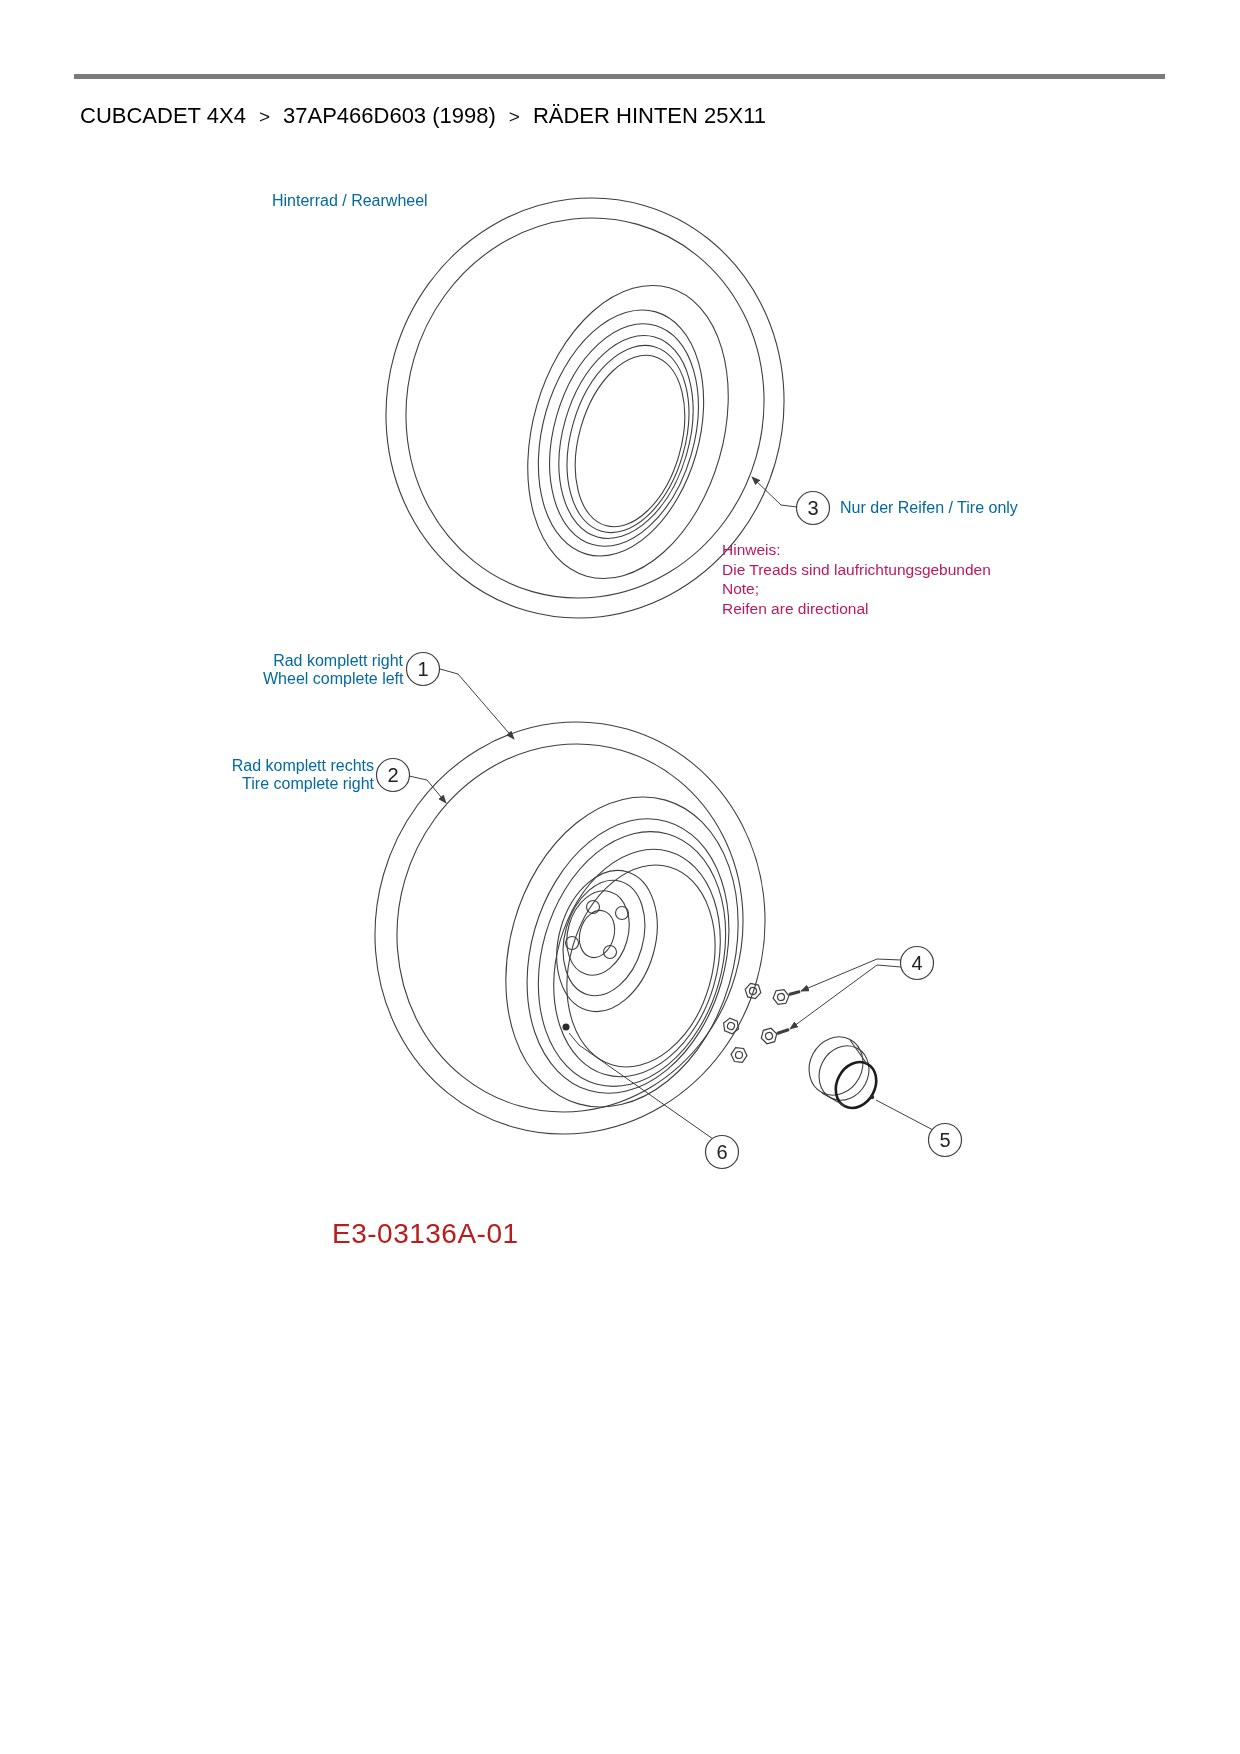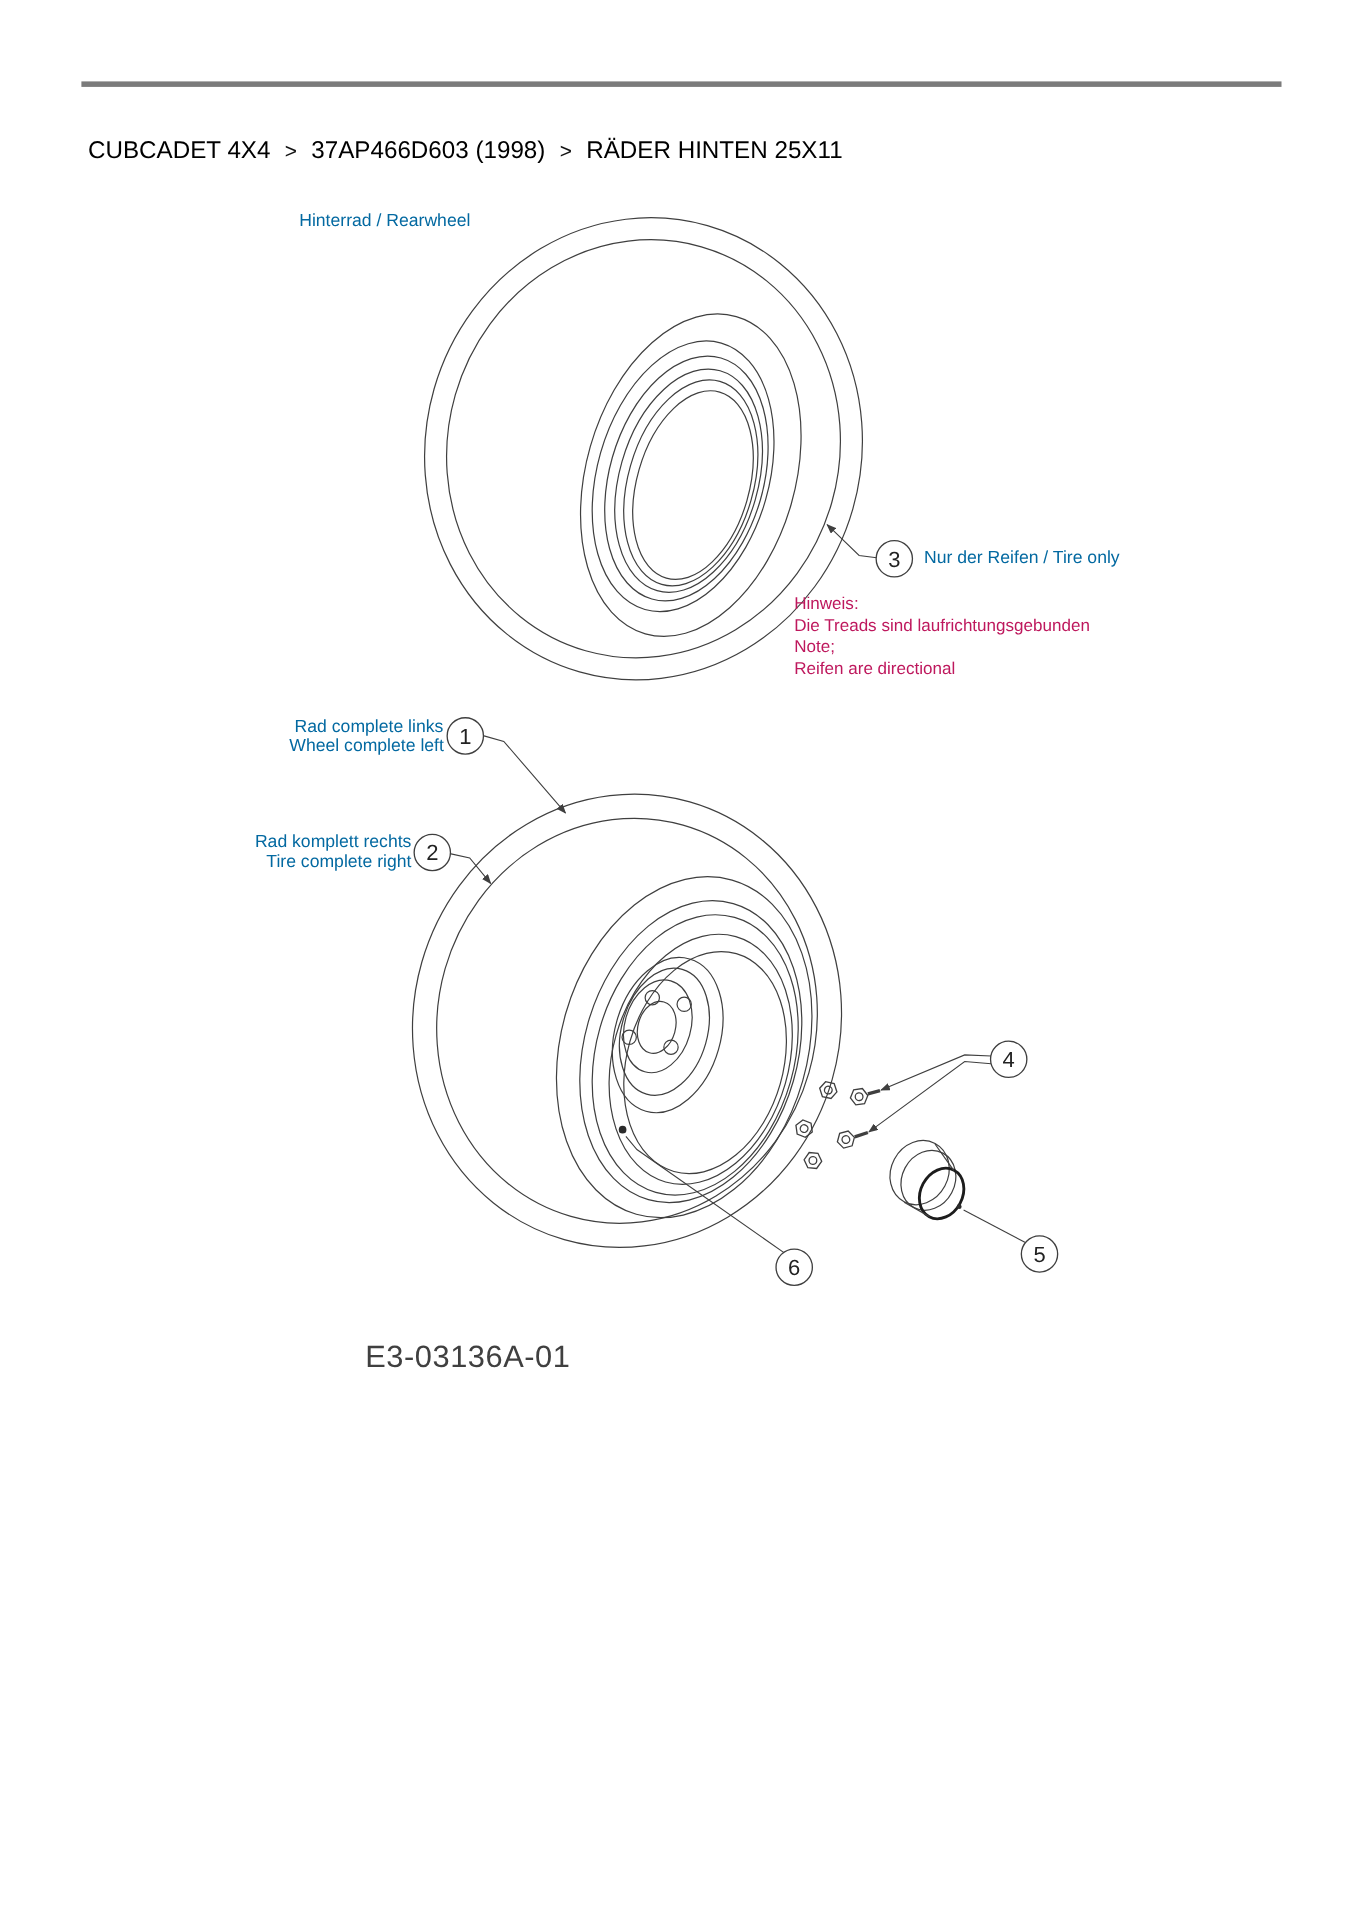--- a/index.html
+++ b/index.html
@@ -13,21 +13,21 @@
     overflow:hidden;
   }
   .top-rule{
     position:absolute;
     left:74px; top:74px;
     width:1091px; height:5px;
     background:#7b7b7b;
   }
   .breadcrumb{
     position:absolute;
-    left:80px; top:124px;
+    left:80px; top:103px;
     font-size:22px;
     color:#000000;
     display:flex;
     align-items:baseline;
     gap:13px;
     white-space:nowrap;
   }
   .breadcrumb .crumb{cursor:pointer;}
   .breadcrumb .sep{font-size:19px; color:#111;}
   svg.diagram{position:absolute; left:0; top:0;}
@@ -44,21 +44,21 @@
     left:722px; top:540px;
     color:#be185d;
     font-size:15.5px;
     line-height:19.5px;
     white-space:nowrap;
   }
   .part-number{
     position:absolute;
     left:332px; top:1218px;
     font-size:28px;
-    color:#404040;
+    color:#b91c1c;
     letter-spacing:0.5px;
     white-space:nowrap;
   }
   .callout-num{
     font-size:20px;
     fill:#222222;
     text-anchor:middle;
   }
 </style>
 </head>
@@ -185,21 +185,21 @@
       <g>
         <circle cx="722" cy="1152" r="16.5" fill="#ffffff"></circle>
         <text class="callout-num" x="722" y="1152" dy="7" stroke="none">6</text>
       </g>
     </g>
   </svg>
 
   <div class="dlabel" style="left:272px; top:192px;">Hinterrad / Rearwheel</div>
 
   <div class="dlabel right" style="left:263px; top:652px; width:140px;">
-    <div>Rad complete links</div>
+    <div>Rad komplett right</div>
     <div>Wheel complete left</div>
   </div>
 
   <div class="dlabel right" style="left:214px; top:757px; width:160px;">
     <div>Rad komplett rechts</div>
     <div>Tire complete right</div>
   </div>
 
   <div class="dlabel" style="left:840px; top:499px;">Nur der Reifen / Tire only</div>
 

